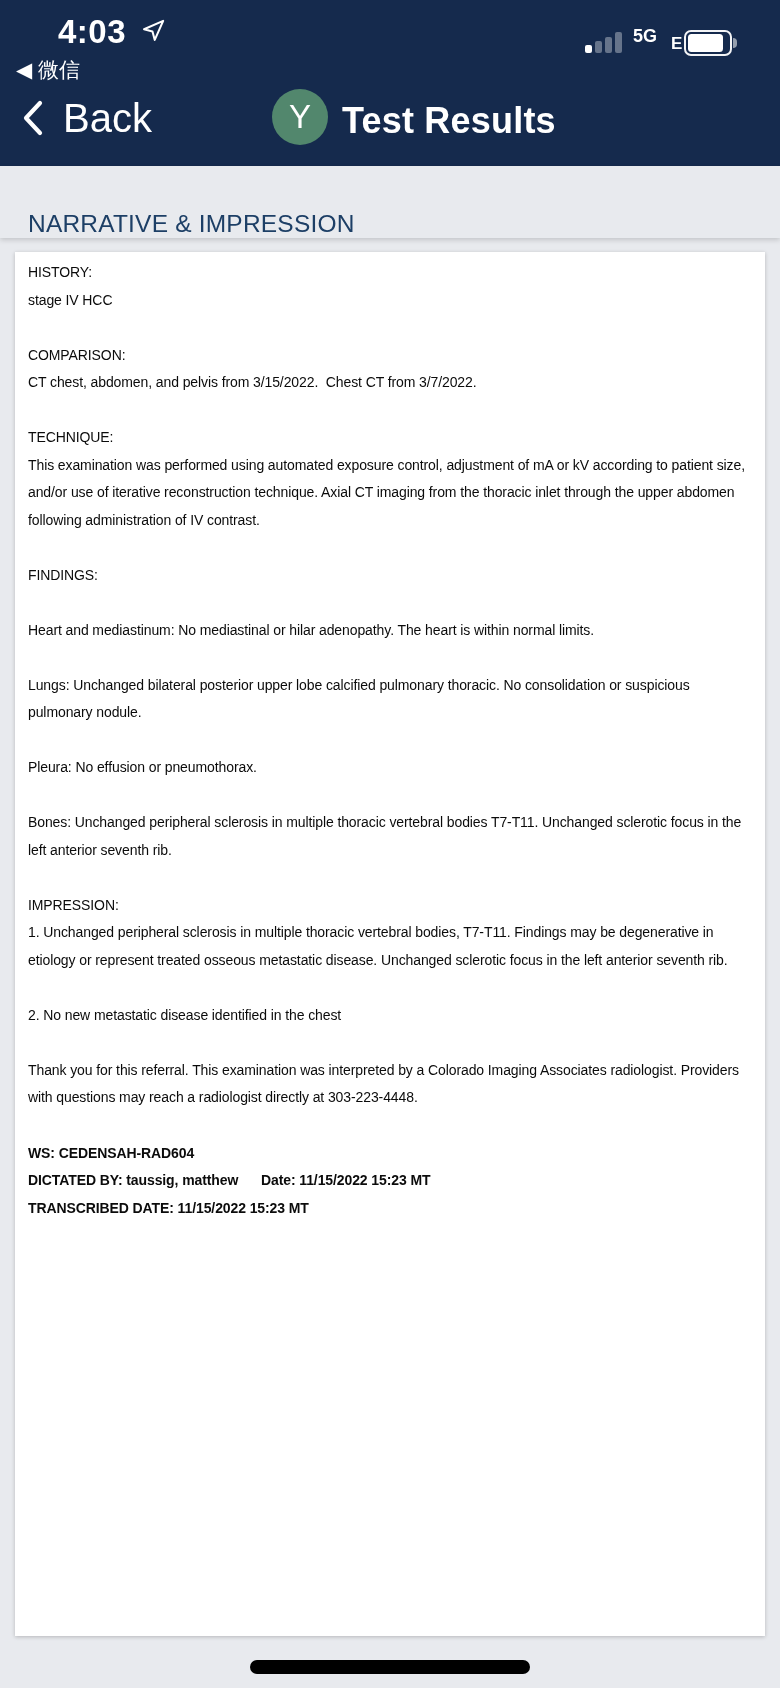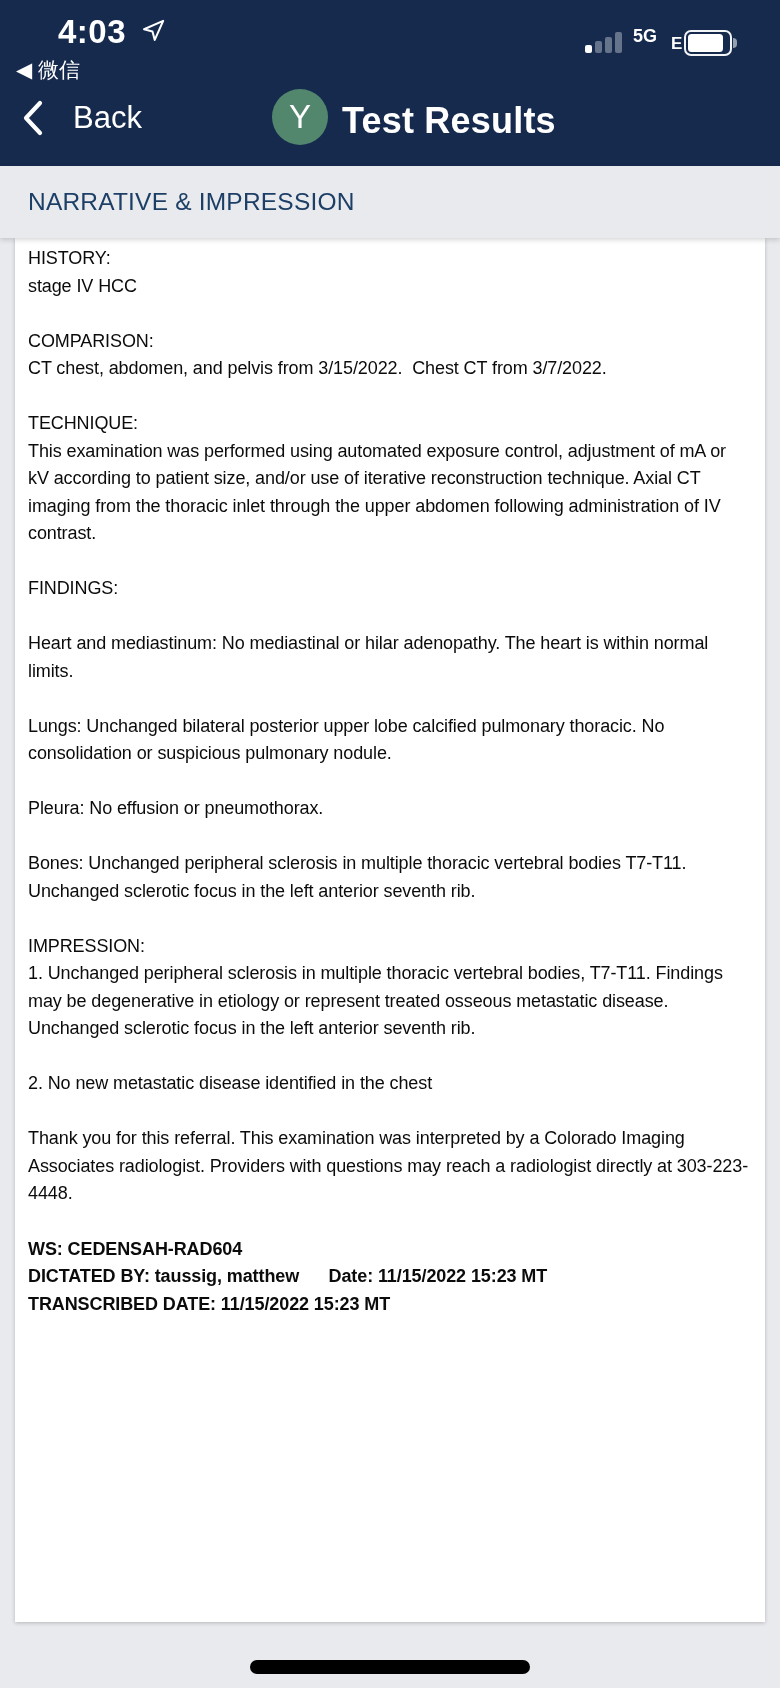--- a/index.html
+++ b/index.html
@@ -18,36 +18,36 @@
   .signal i{position:absolute;bottom:0;width:7px;border-radius:2px;background:rgba(255,255,255,.35);}
   .signal .b1{left:0;height:8px;background:#fff;}
   .signal .b2{left:10px;height:12px;}
   .signal .b3{left:20px;height:16px;}
   .signal .b4{left:30px;height:21px;}
   .net{position:absolute;left:633px;top:26px;font-size:18px;font-weight:600;}
   .net-sub{position:absolute;left:671px;top:34px;font-size:17px;font-weight:600;}
   .battery{position:absolute;left:684px;top:30px;width:44px;height:22px;border:2px solid rgba(255,255,255,.95);border-radius:7px;}
   .battery .fill{position:absolute;left:2px;top:2px;bottom:2px;width:35px;background:#fff;border-radius:3.5px;}
   .battery::after{content:'';position:absolute;right:-7px;top:5.5px;width:4px;height:10px;background:rgba(255,255,255,.55);border-radius:0 4px 4px 0;}
-  .back{position:absolute;left:22px;top:92px;height:52px;display:flex;align-items:center;gap:29px;font-size:31px;color:#fff;cursor:pointer;}
+  .back{position:absolute;left:22px;top:92px;height:52px;display:flex;align-items:center;gap:19px;font-size:40px;color:#fff;cursor:pointer;}
   .avatar{position:absolute;left:272px;top:89px;width:56px;height:56px;border-radius:50%;background:var(--avatar-green,#52876d);display:flex;align-items:center;justify-content:center;font-size:33px;font-weight:400;color:#fff;}
   .title{position:absolute;left:342px;top:100px;font-size:36px;font-weight:700;letter-spacing:.2px;}
   
   .section-band{
     position:absolute;left:0;top:166px;width:780px;height:72px;box-sizing:border-box;
-    background:var(--page-gray,#e8eaee);display:flex;align-items:center;padding-left:28px;
+    background:var(--page-gray,#e8eaee);display:flex;align-items:flex-end;padding-left:28px;
     color:var(--section-navy,#1d3f66);font-size:24.5px;letter-spacing:.2px;
     box-shadow:0 2px 5px rgba(0,0,0,.16);z-index:2;
   }
   
   .card{
-    position:absolute;left:15px;top:238px;width:750px;height:1384px;box-sizing:border-box;
+    position:absolute;left:15px;top:252px;width:750px;height:1384px;box-sizing:border-box;
     background:#fff;box-shadow:0 1px 4px rgba(0,0,0,.22);
     padding:7px 16px 0 13px;overflow:hidden;
-    font-size:18px;line-height:27.5px;letter-spacing:-0.1px;color:#0b0b0b;
+    font-size:14px;line-height:27.5px;letter-spacing:-0.1px;color:#0b0b0b;
   }
   .card p{margin:27.5px 0 0 0;white-space:pre-wrap;}
   .card p:first-child{margin-top:0;}
   .card p.gap-2{margin-top:28px;font-weight:bold;}
   
   .home-indicator{position:absolute;left:250px;top:1660px;width:280px;height:14px;border-radius:7px;background:var(--home-indicator,#000);}
 </style>
 </head>
 <body>
 

